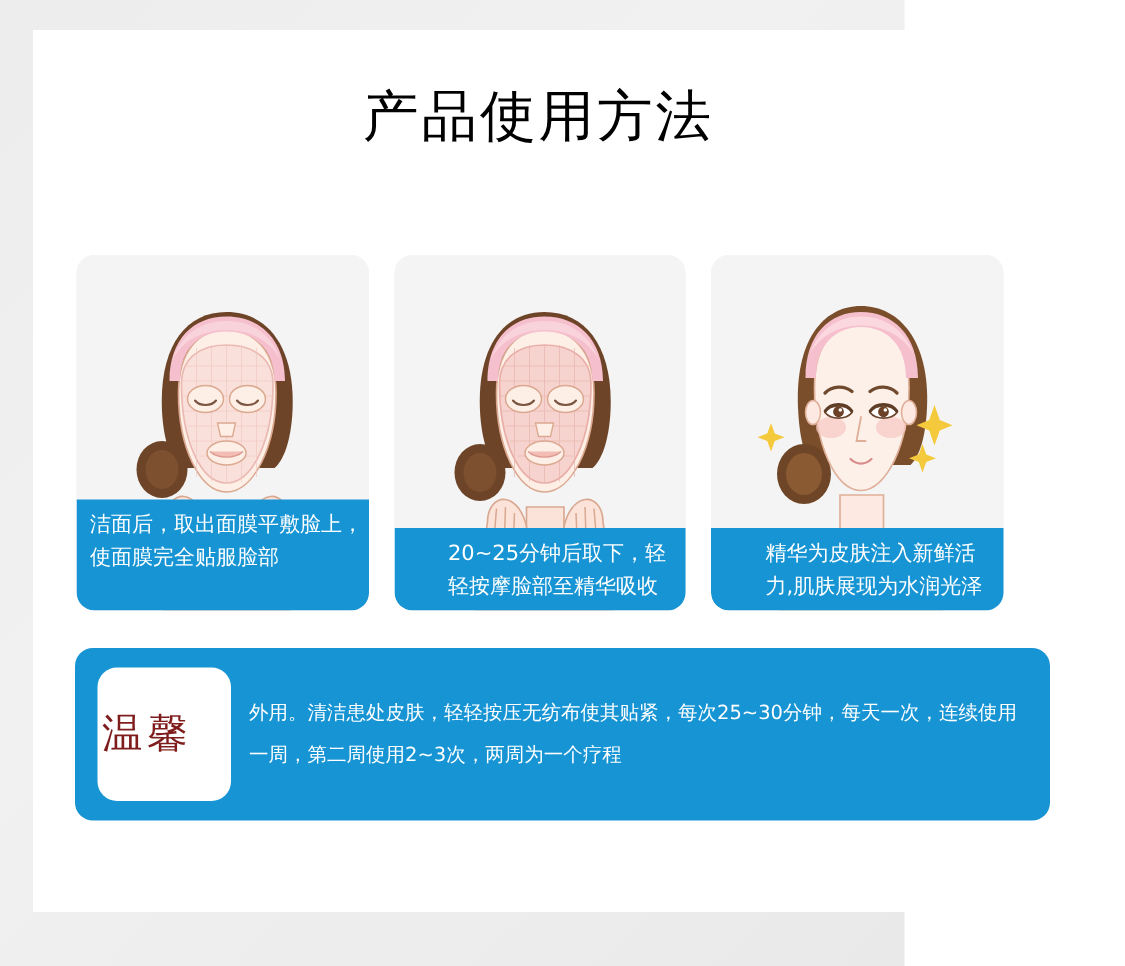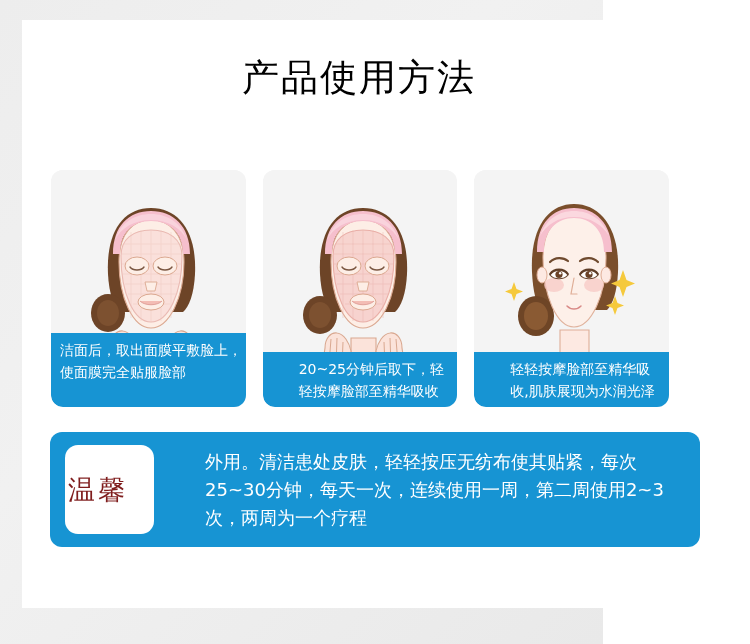--- a/index.html
+++ b/index.html
@@ -77,26 +77,25 @@
     align-items:flex-start;justify-content:center;
     color:#7f1d1d;
     font-size:27px;
     line-height:34px;
     letter-spacing:3px;
     text-indent:3px;
   }
   .tip-text{
     flex:1 1 auto;
     color:#ffffff;
-    font-size:18px;
+    font-size:13px;
     line-height:28px;
     padding-left:12px;
     padding-right:4px;
     letter-spacing:0px;
-    margin-left:39px;
   }
 </style>
 </head>
 <body>
 
 <div class="page-frame">
   <div class="page-inner">
 
     <div class="page-title">产品使用方法</div>
 
@@ -227,21 +226,21 @@
           <ellipse cx="68" cy="105" rx="5" ry="8" fill="#fde9e2" stroke="#dfae97" stroke-width="1"></ellipse>
           <ellipse cx="132" cy="105" rx="5" ry="8" fill="#fde9e2" stroke="#dfae97" stroke-width="1"></ellipse>
 
           <path d="M63 82 C63 53 79 38 100 38 C121 38 138 53 138 82 C138 82 130 82 130 82 C130 60 117 48 100 48 C83 48 70 60 70 82 Z" fill="#f6bfcd"></path>
           <path d="M66 66 C72 49 85 41 100 41 C115 41 129 49 135 66 C129 55 116 47 100 47 C84 47 72 55 66 66 Z" fill="#fbd8df"></path>
 
           <path d="M40 112 L42.5 119 L49 121.5 L42.5 124 L40 131 L37.5 124 L31 121.5 L37.5 119 Z" fill="#f5c93c"></path>
           <path d="M149 100 L152.5 110 L161 113.5 L152.5 117 L149 127 L145.5 117 L137 113.5 L145.5 110 Z" fill="#f5c93c"></path>
           <path d="M141 126 L143.5 133 L150 135.5 L143.5 138 L141 145 L138.5 138 L132 135.5 L138.5 133 Z" fill="#f5c93c"></path>
         </svg>
-        <div class="step-caption cap-2lines">轻轻按摩脸部至精华吸收,肌肤展现为水润光泽</div>
+        <div class="step-caption cap-2lines">精华为皮肤注入新鲜活力,肌肤展现为水润光泽</div>
       </div>
 
     </div>
 
     <div class="tip-box">
       <div class="tip-badge">
         <span>温馨</span>
       </div>
       <div class="tip-text">外用。清洁患处皮肤，轻轻按压无纺布使其贴紧，每次25~30分钟，每天一次，连续使用一周，第二周使用2~3次，两周为一个疗程</div>
     </div>

